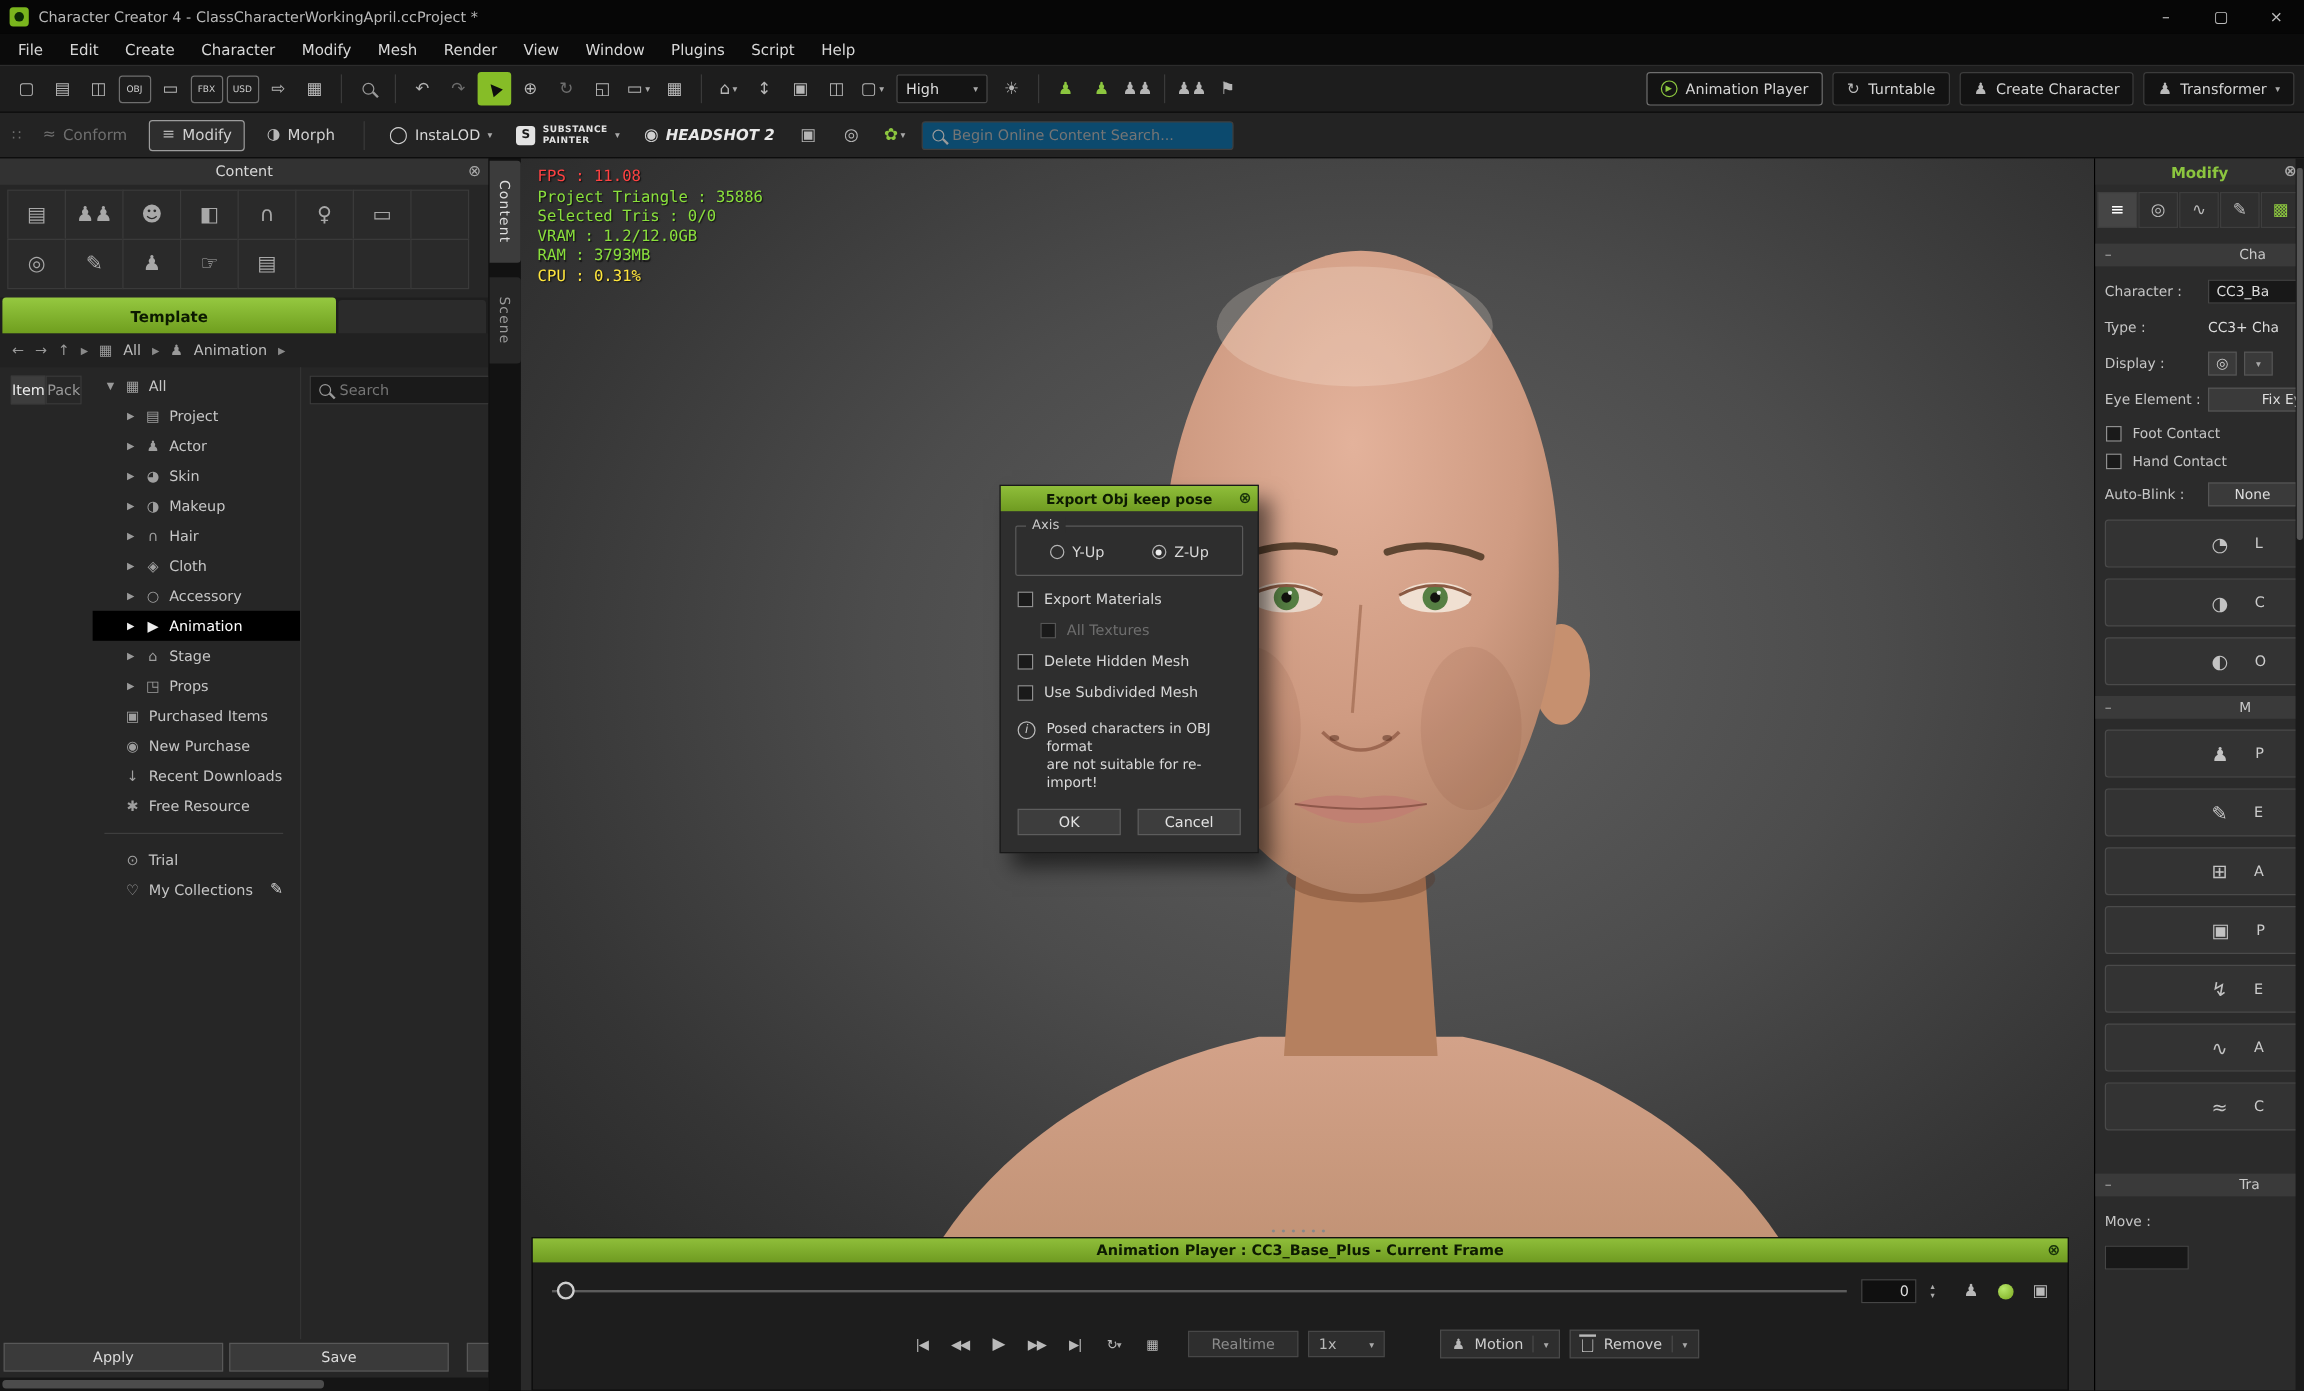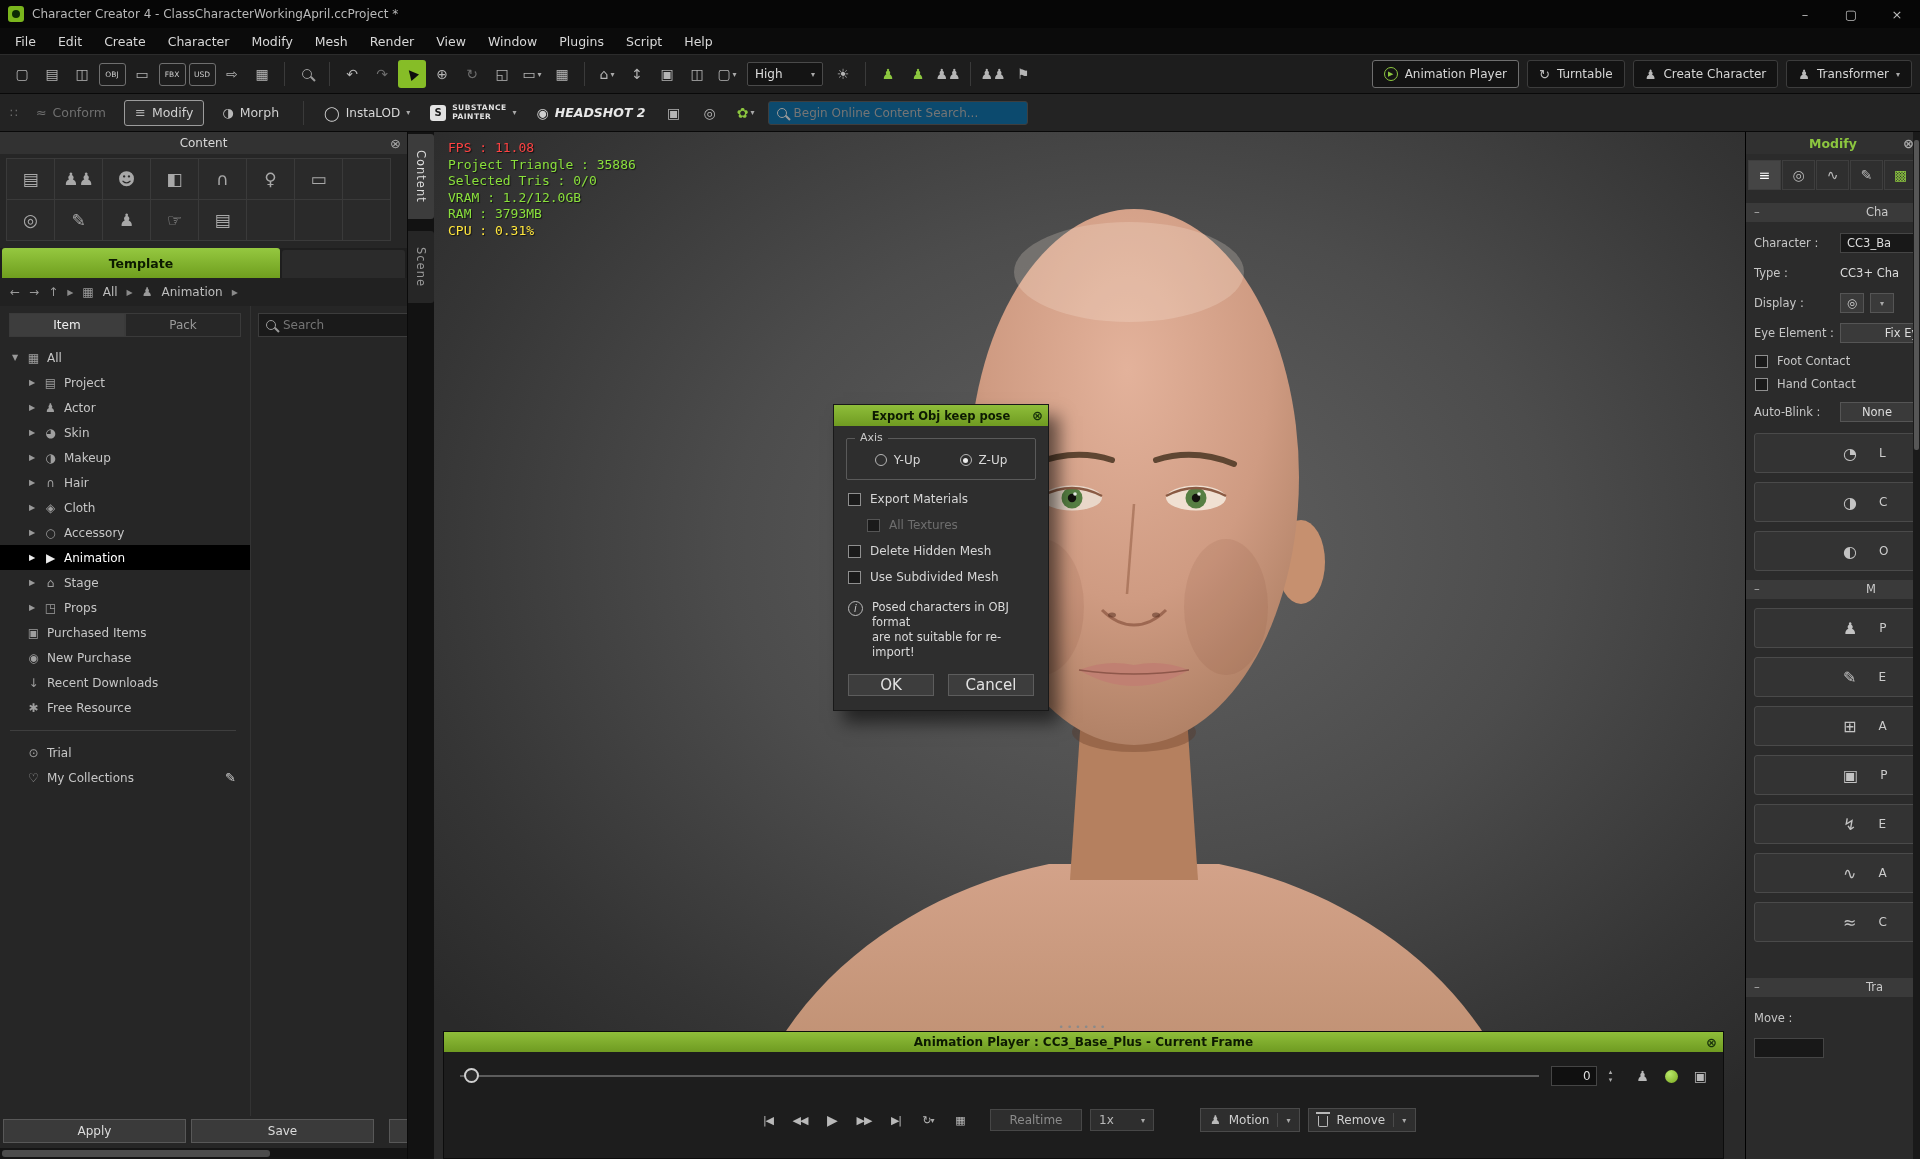--- a/index.html
+++ b/index.html
@@ -63,21 +63,21 @@
 .cat-grid{padding:5px 7px 0;flex:none}
 .cat-row{display:flex}
 .cat-cell{width:49px;height:42px;border:1px solid #3a3a3a;margin:-1px 0 0 -1px;display:flex;align-items:center;justify-content:center;color:#a8a8a8;font-size:17px;background:#2a2a2a}
 .template-row{display:flex;margin-top:7px;height:30px;background:#1e1e1e;align-items:flex-end;flex:none;padding:0 2px}
 .template-tab{width:278px;height:30px;background:linear-gradient(#95c840,#6f9e1e);color:#0c1a00;font-weight:bold;display:flex;align-items:center;justify-content:center;font-size:12.5px;border-radius:3px 3px 0 0}
 .template-rest{flex:1;background:#2b2b2b;height:28px;margin-left:2px;border-radius:3px 3px 0 0}
 .crumb-bar{height:28px;background:#212121;display:flex;align-items:center;padding:0 10px;gap:9px;color:#bdbdbd;flex:none;font-size:12px}
 .crumb-ico{color:#9a9a9a;font-size:12px}
 .crumb-sep{color:#8a8a8a;font-size:8px}
 .columns{flex:1;display:flex;min-height:0}
-.tree-col{width:251px;display:flex;flex-direction:column;border-right:1px solid #333;flex:none}
+.tree-col{width:251px;display:flex;flex-direction:row;border-right:1px solid #333;flex:none}
 .tabs-ip{display:flex;margin:7px 9px 5px;height:24px;flex:none}
 .tab-ip{flex:1;display:flex;align-items:center;justify-content:center;font-size:12px;border:1px solid #3a3a3a}
 .tab-ip.active{background:#3d3d3d;color:#eee}
 .tab-ip.idle{background:#272727;color:#9a9a9a}
 .tree{flex:1;overflow:hidden;padding-top:3px}
 .tree-row{height:25px;display:flex;align-items:center;gap:6px;padding-left:10px;color:#c6c6c6;font-size:12px}
 .tree-row .tw{width:10px;font-size:8px;color:#9a9a9a;text-align:center;flex:none}
 .tree-row .ti{width:15px;font-size:12px;color:#9f9f9f;text-align:center;flex:none}
 .tree-row.lvl1{padding-left:27px}
 .tree-row.selected{background:#000;color:#fff}
@@ -125,21 +125,21 @@
 .legend{position:absolute;top:-8px;left:8px;background:#2e2e2e;padding:0 5px;color:#c9c9c9;font-size:11px}
 .radio-row{display:flex;justify-content:space-around;align-items:center}
 .rgroup{display:flex;align-items:center;gap:7px;color:#d8d8d8}
 .radio{width:12px;height:12px;border:1px solid #b5b5b5;border-radius:50%;display:inline-block;position:relative;flex:none}
 .radio.on::after{content:"";position:absolute;inset:2.5px;background:#ececec;border-radius:50%}
 .dlg-cb-row{display:flex;align-items:center;gap:9px;margin:12px 2px;color:#d6d6d6;font-size:12px}
 .dlg-cb-row.disabled{color:#6e6e6e;padding-left:19px}
 .note-row{display:flex;gap:9px;margin:16px 2px 14px;color:#dadada;font-size:11.5px;line-height:15px}
 .info-i{width:15px;height:15px;border:1px solid #bbb;border-radius:50%;flex:none;display:flex;align-items:center;justify-content:center;font-size:10px;font-style:italic;color:#ccc;margin-top:1px}
 .dlg-btns{display:flex;justify-content:space-between;gap:14px;padding:0 2px 2px}
-.dlg-btn{flex:1;height:22px;background:#3d3d3d;border:1px solid #5d5d5d;color:#e2e2e2;display:flex;align-items:center;justify-content:center;font-size:15px}
+.dlg-btn{flex:1;height:22px;background:#3d3d3d;border:1px solid #5d5d5d;color:#e2e2e2;display:flex;align-items:center;justify-content:center;font-size:12px}
 
 
 .player{position:absolute;left:443px;top:1031px;width:1281px;bottom:0;background:#1d1d1d;border:1px solid #0c0c0c;z-index:30}
 .player-grip{position:absolute;left:50%;top:-10px;transform:translateX(-50%);color:#8a8a8a;font-size:9px;letter-spacing:3px}
 .pl-header{height:20px;background:linear-gradient(#8fbe3a,#6f9b21);display:flex;align-items:center;justify-content:center;color:#0d1a02;font-weight:bold;font-size:12px;position:relative}
 .pl-close{position:absolute;right:6px;color:#16300a;font-size:13px}
 .timeline-row{height:48px;display:flex;align-items:center;padding:0 16px;gap:12px}
 .track{flex:1;height:0;border-top:2px solid #5c5c5c;position:relative}
 .knob{position:absolute;left:4px;top:-9px;width:15px;height:15px;border:2px solid #cfcfcf;border-radius:50%;background:#2a2a2a}
 .frame-box{width:46px;height:20px;background:#101010;border:1px solid #454545;color:#ddd;display:flex;align-items:center;justify-content:flex-end;padding:0 5px;font-size:12px}

